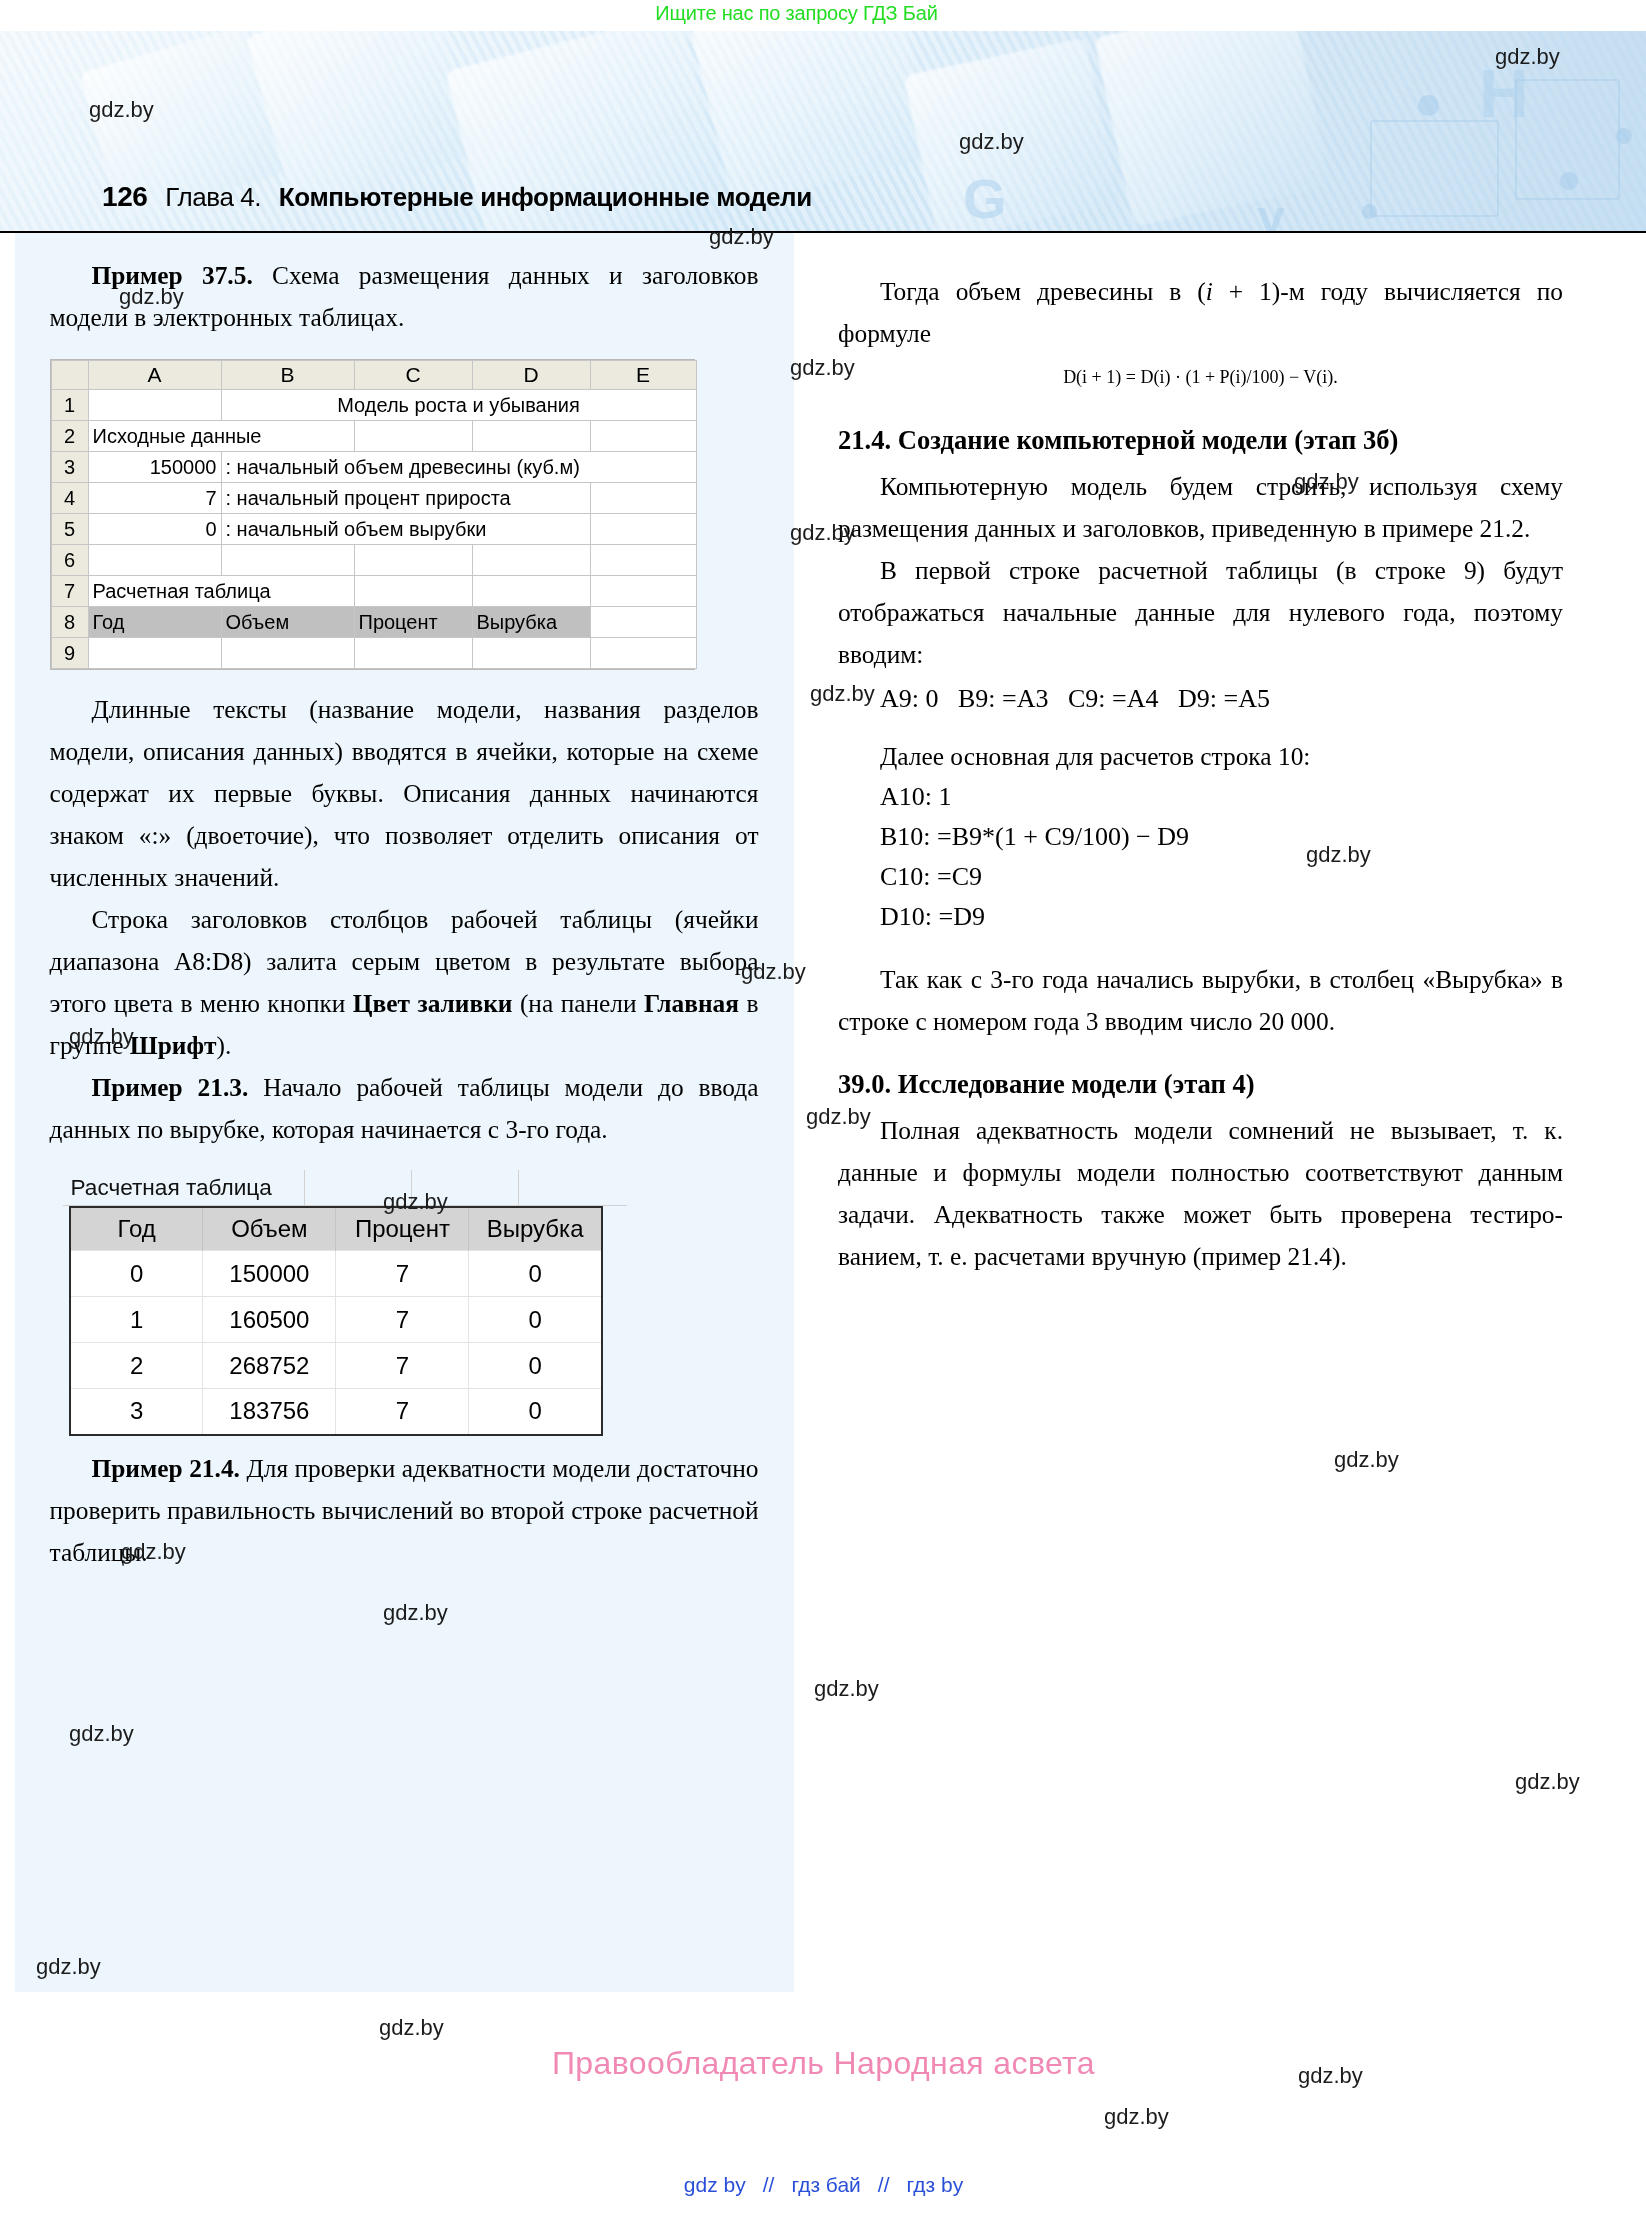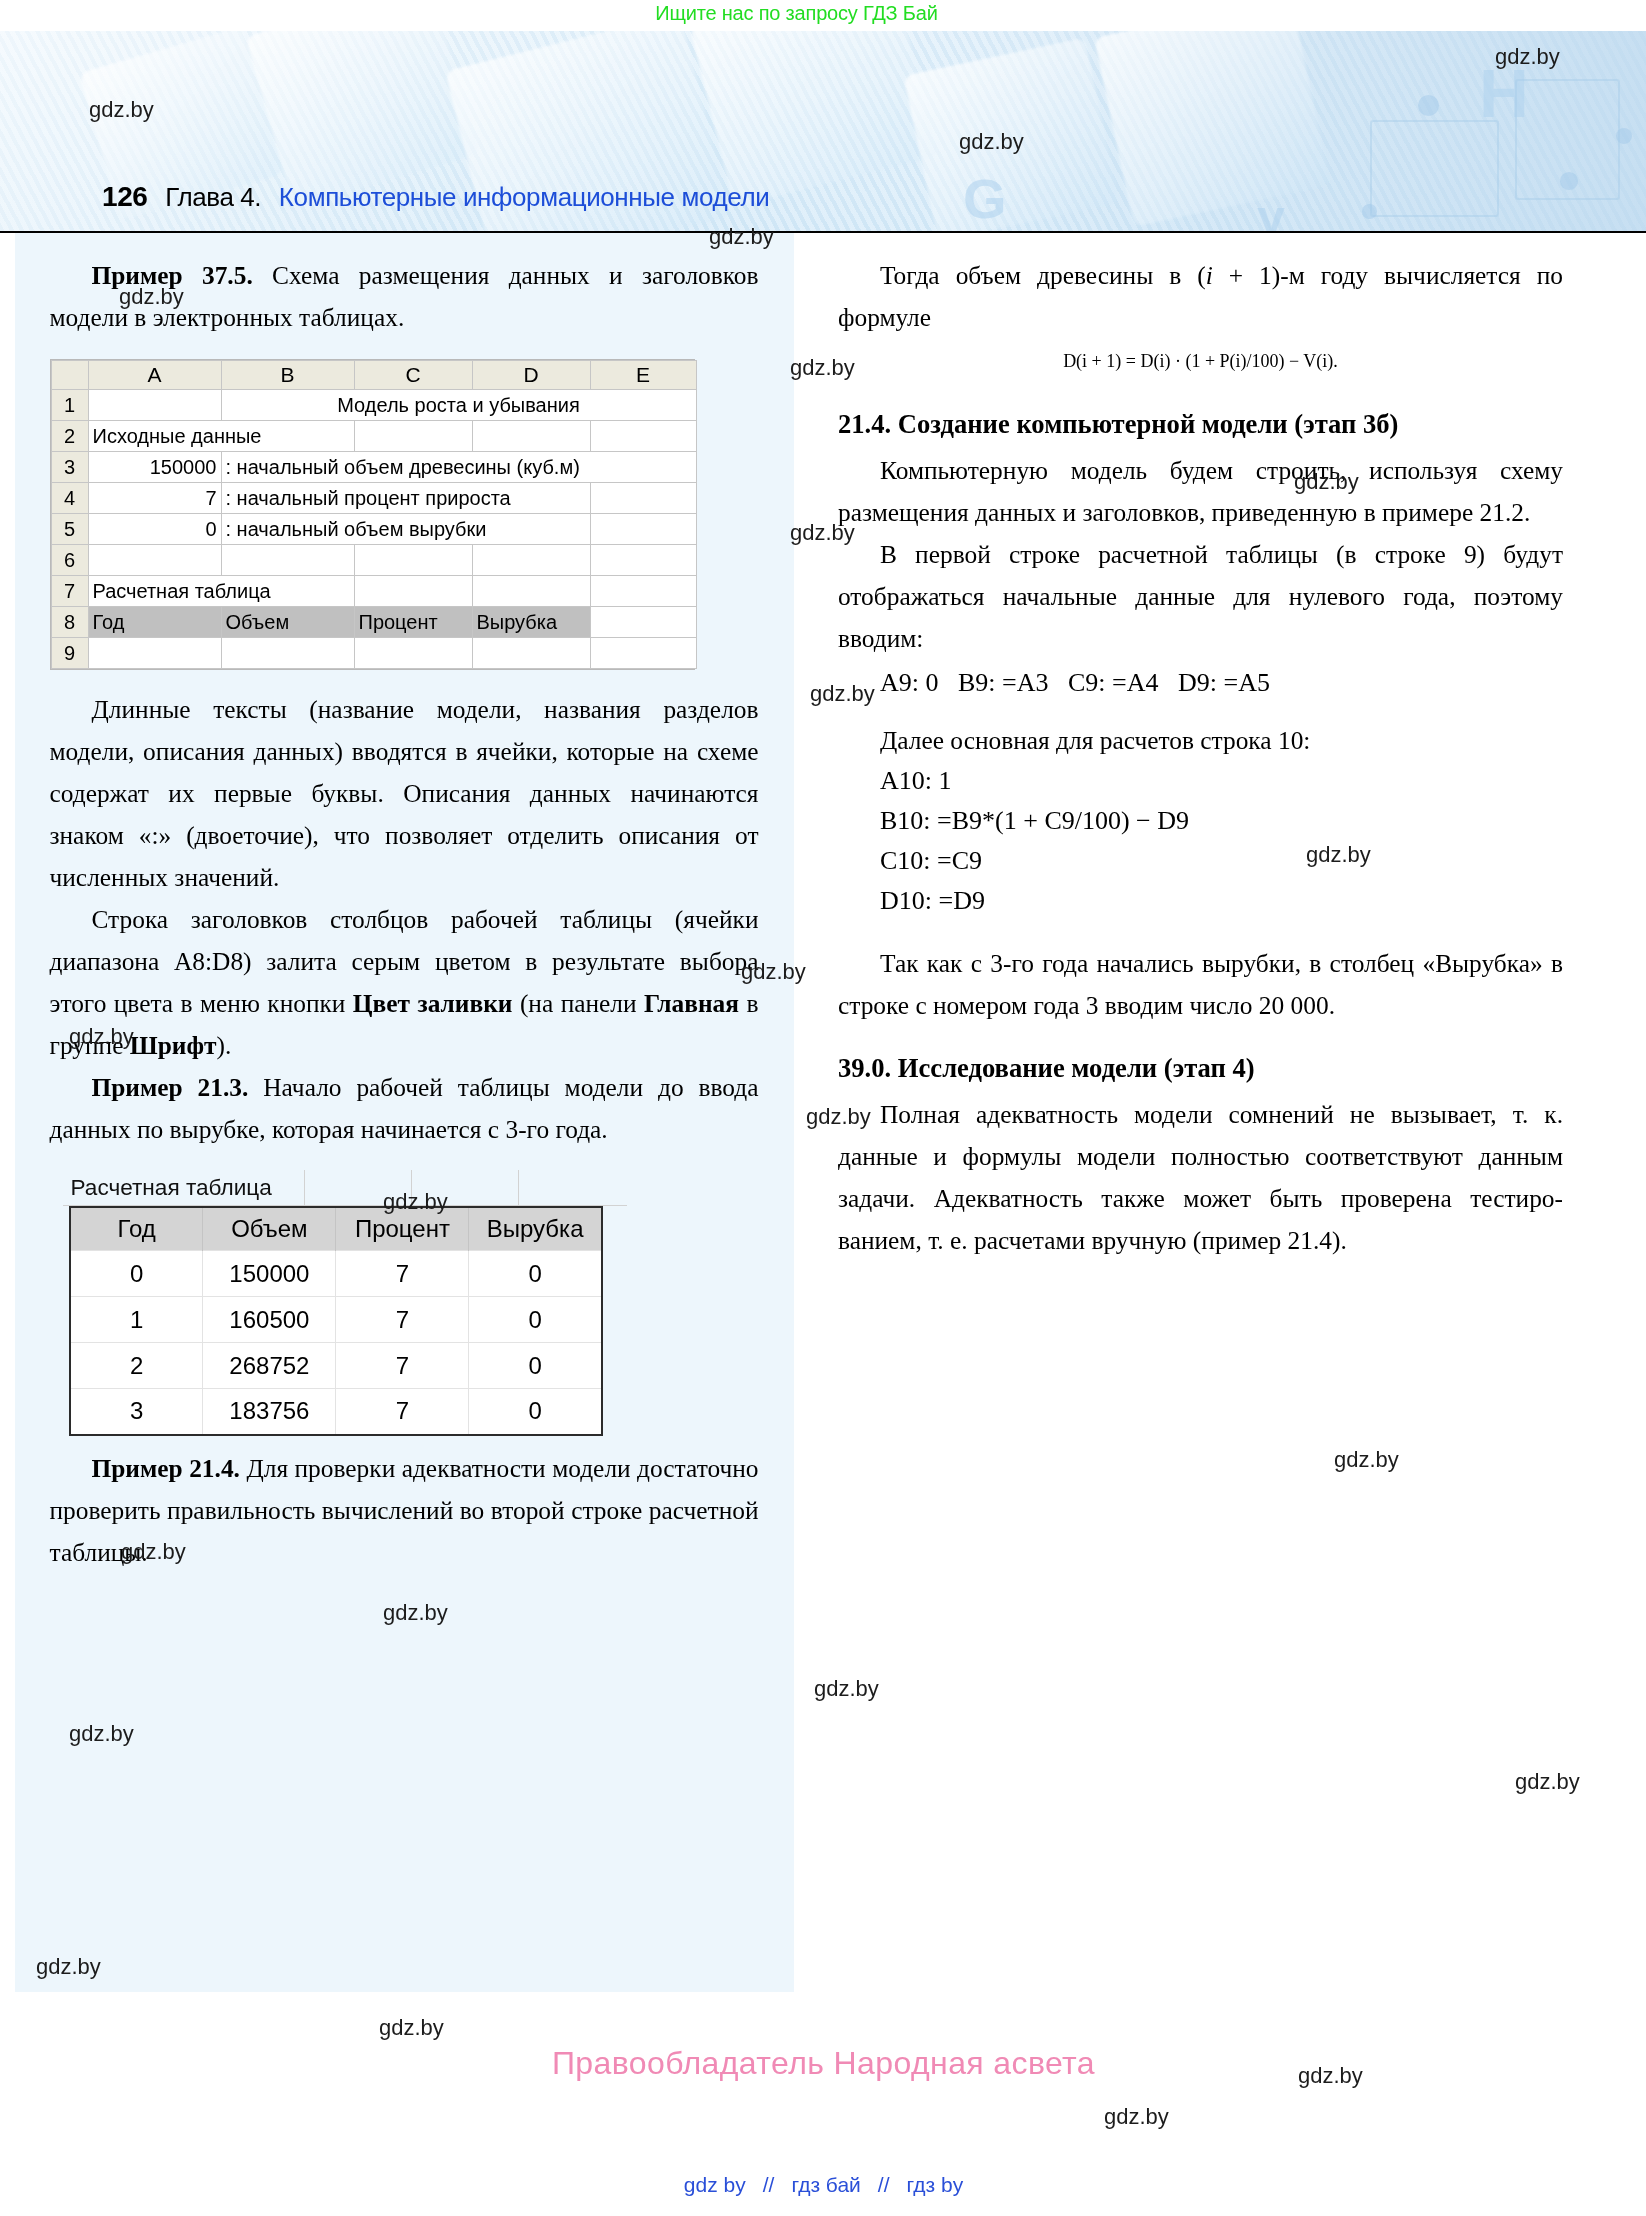--- a/index.html
+++ b/index.html
@@ -94,22 +94,22 @@
   .chapter-label {
     font-family: "Liberation Sans", "DejaVu Sans", sans-serif;
     font-size: 26px;
     font-weight: 400;
     color: #000;
     letter-spacing: -0.4px;
   }
   .chapter-title {
     font-family: "Liberation Sans", "DejaVu Sans", sans-serif;
     font-size: 26px;
-    font-weight: 400;
-    color: #1d4ed8;
+    font-weight: 700;
+    color: #000000;
     letter-spacing: -0.4px;
     text-align: right;
   }
 
   .head-rule {
     position: absolute;
     top: 231px;
     left: 0;
     width: 1647px;
     height: 2.4px;
@@ -130,21 +130,21 @@
     position: absolute;
     top: 0;
     left: 14.5px;
     width: 779px;
     height: 1759px;
     background: #edf6fc;
     padding: 21px 35px 0 35px;
   }
   .col-right {
     position: absolute;
-    top: 0;
+    top: 16px;
     left: 838px;
     width: 725px;
     padding: 21px 0 0 0;
   }
 
   p.body-text {
     margin: 0 0 0 0;
     font-family: "Liberation Serif", "DejaVu Serif", serif;
     font-size: 25.4px;
     line-height: 42px;

